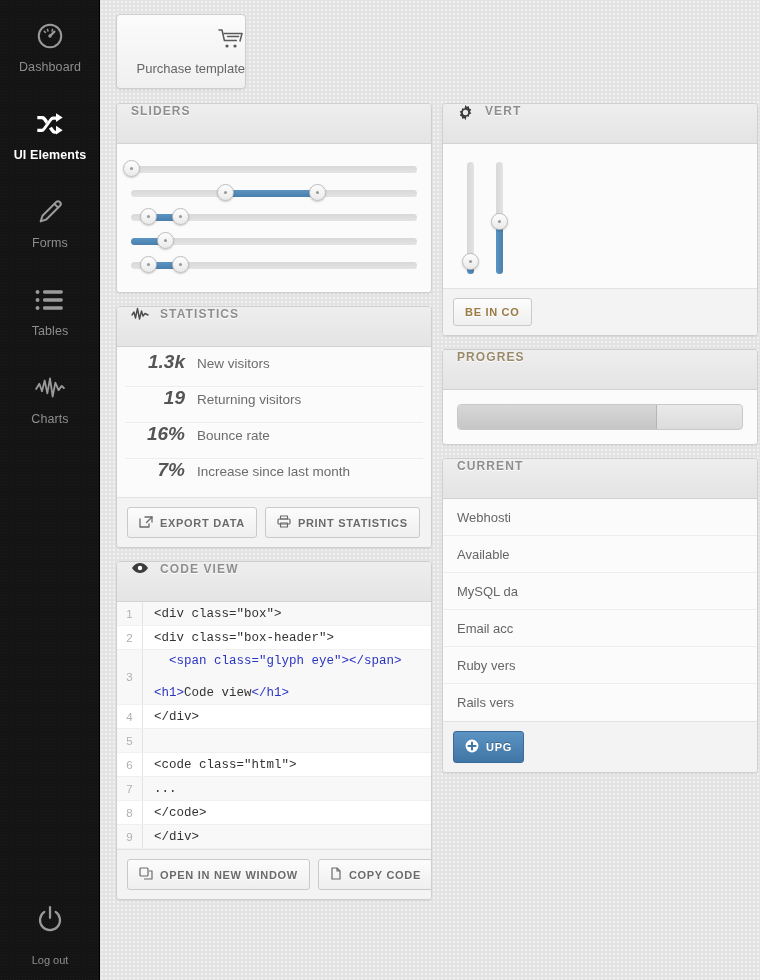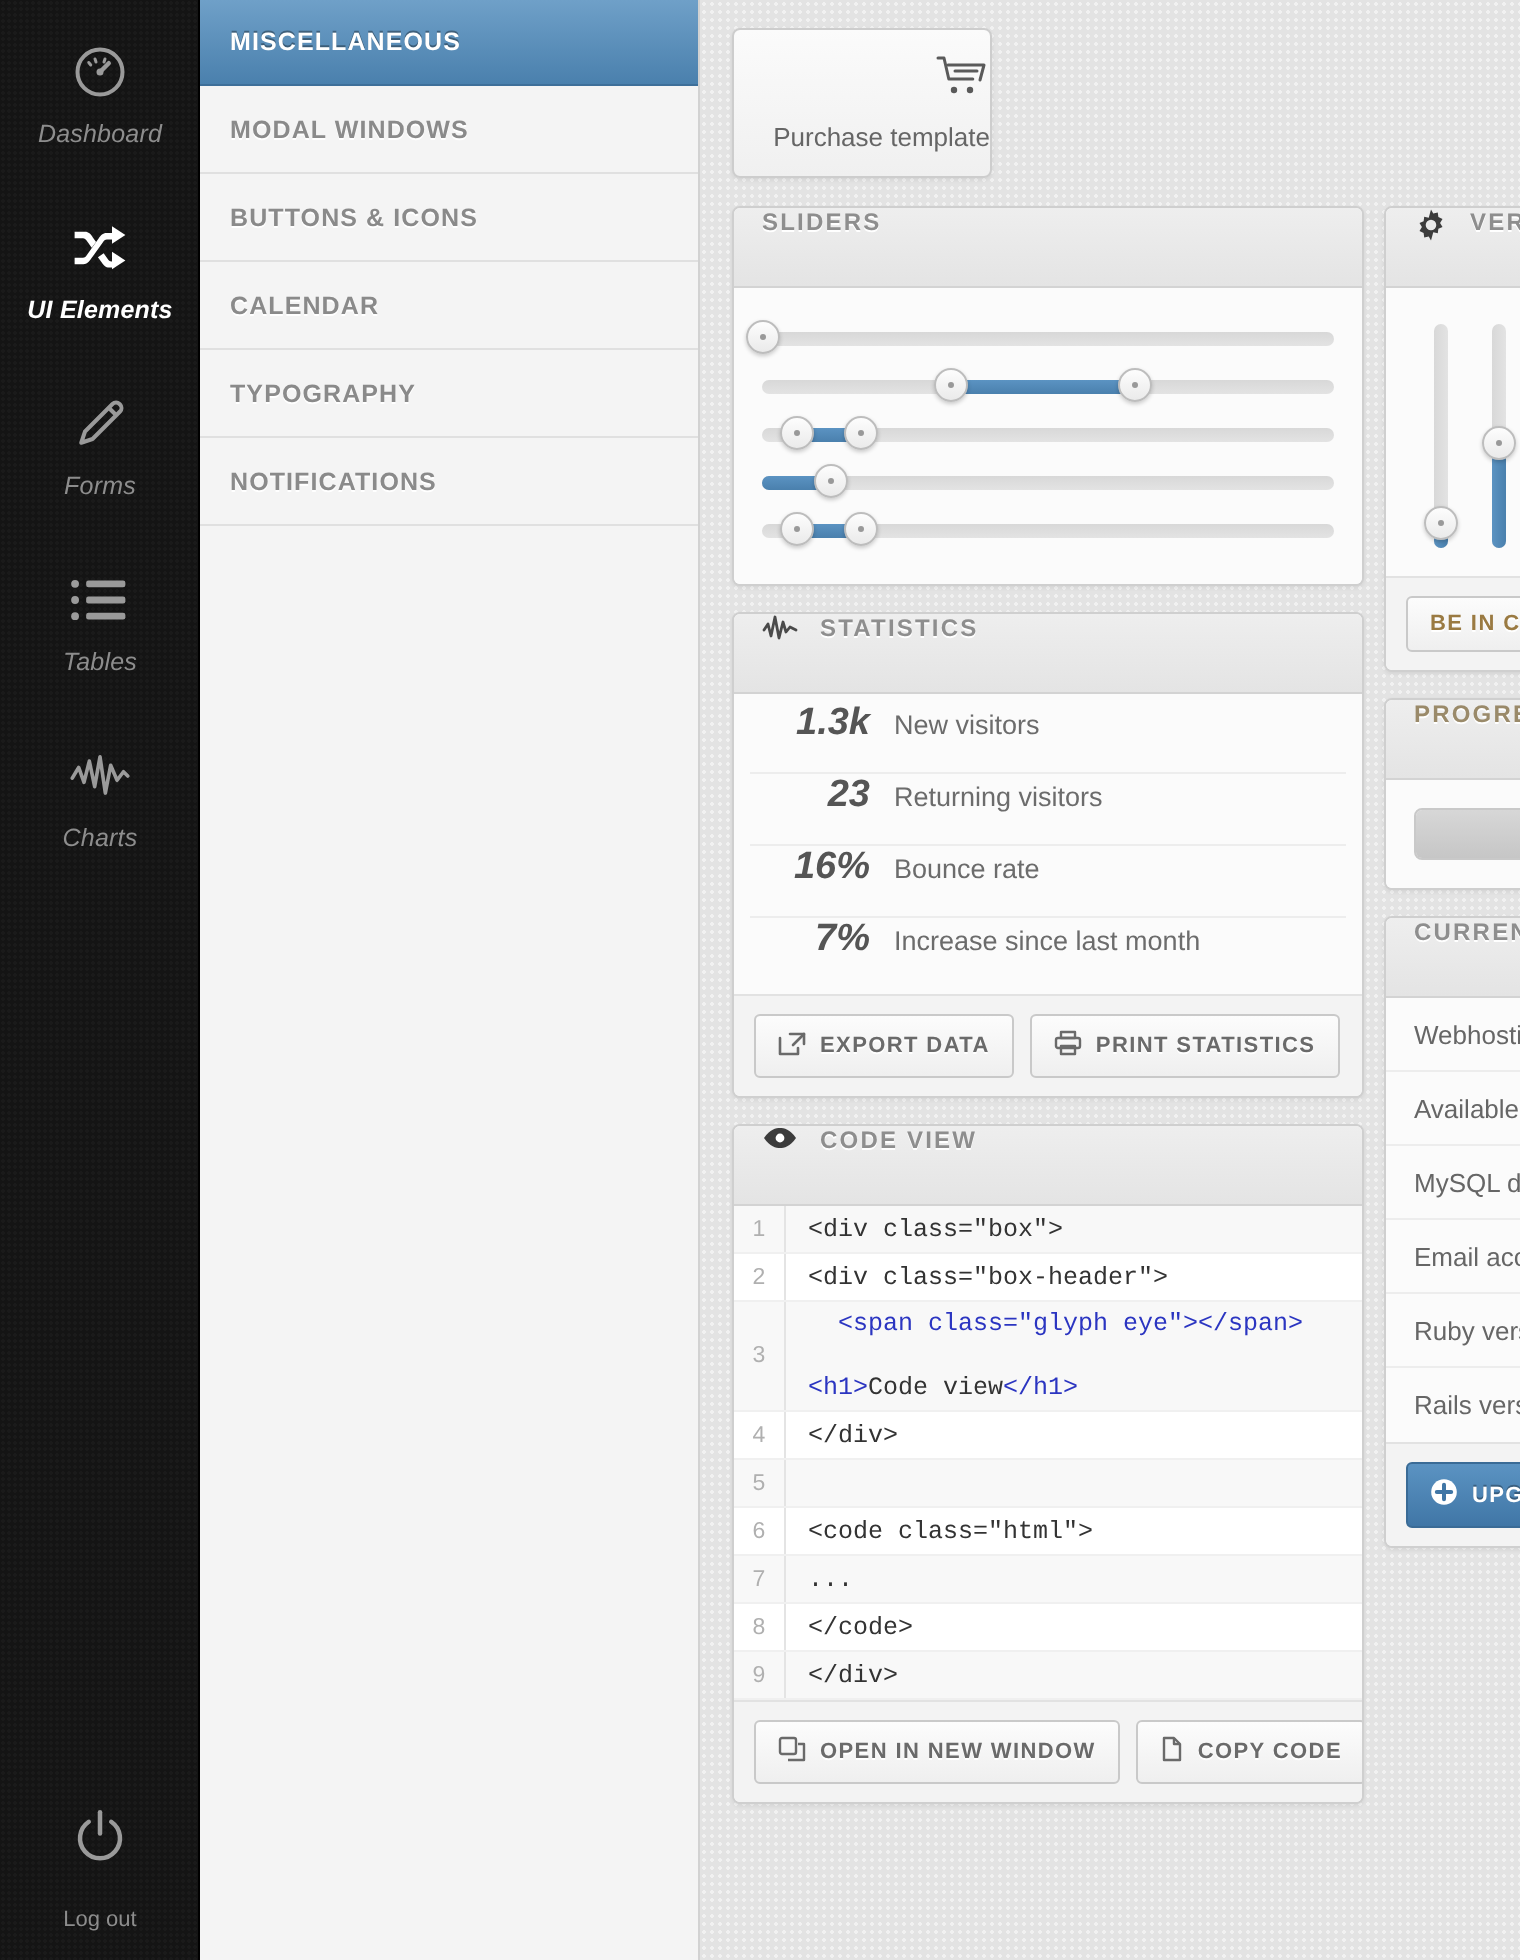--- a/index.html
+++ b/index.html
@@ -25,21 +25,21 @@
     width: 100px; height: 88px;
     display: flex; flex-direction: column;
     align-items: center; justify-content: center;
     color: #8d8d8d;
     cursor: pointer;
     padding-top: 4px;
   }
   .iconbar-item .ib-glyph { height: 34px; display:flex; align-items:center; justify-content:center; }
   .iconbar-item .ib-glyph svg { display: block; }
   .iconbar-item .ib-label {
-    font-size: 12.5px; margin-top: 7px; letter-spacing: .1px; font-style: italic;
+    font-size: 12.5px; margin-top: 7px; letter-spacing: .1px;
   }
   .iconbar-item.active { color: #ffffff; }
   .iconbar-item.active .ib-label { font-weight: bold; }
   .iconbar-logout {
     position: absolute; left: 0; bottom: 14px;
     width: 100px;
     display: flex; flex-direction: column;
     align-items: center; justify-content: center;
     color: #8d8d8d; cursor: pointer;
   }
@@ -329,40 +329,20 @@
       <span class="ib-glyph">
         <svg width="30" height="30" viewBox="0 0 24 24" fill="none" stroke="#9a9a9a" stroke-width="1.8" stroke-linecap="round">
           <path d="M7.5 6.3 A8 8 0 1 0 16.5 6.3"></path>
           <path d="M12 2.5 V11"></path>
         </svg>
       </span>
       <span class="ib-label">Log out</span>
     </div>
   </div>
 
-  <div class="subnav">
-    <div class="subnav-item active">
-      <span>MISCELLANEOUS</span>
-    </div>
-    <div class="subnav-item">
-      <span>MODAL WINDOWS</span>
-    </div>
-    <div class="subnav-item">
-      <span>BUTTONS &amp; ICONS</span>
-    </div>
-    <div class="subnav-item">
-      <span>CALENDAR</span>
-    </div>
-    <div class="subnav-item">
-      <span>TYPOGRAPHY</span>
-    </div>
-    <div class="subnav-item">
-      <span>NOTIFICATIONS</span>
-    </div>
-  </div>
 
   <div class="main">
     <div class="cols">
 
       <div class="col-a">
 
         <div class="purchase-btn">
           <span>
             <svg width="28" height="22" viewBox="0 0 28 22" fill="none" stroke="#5a5a5a" stroke-width="1.5" stroke-linecap="round" stroke-linejoin="round">
               <path d="M2 2 h3 l2.4 10.5 h12"></path>
@@ -424,21 +404,21 @@
               </svg>
             </span>
             <span class="ph-title">STATISTICS</span>
           </div>
           <div style="padding:4px 8px 2px;">
             <div class="stat-row">
               <span class="stat-val">1.3k</span>
               <span class="stat-lbl">New visitors</span>
             </div>
             <div class="stat-row">
-              <span class="stat-val">23</span>
+              <span class="stat-val">19</span>
               <span class="stat-lbl">Returning visitors</span>
             </div>
             <div class="stat-row">
               <span class="stat-val">16%</span>
               <span class="stat-lbl">Bounce rate</span>
             </div>
             <div class="stat-row">
               <span class="stat-val">7%</span>
               <span class="stat-lbl">Increase since last month</span>
             </div>

